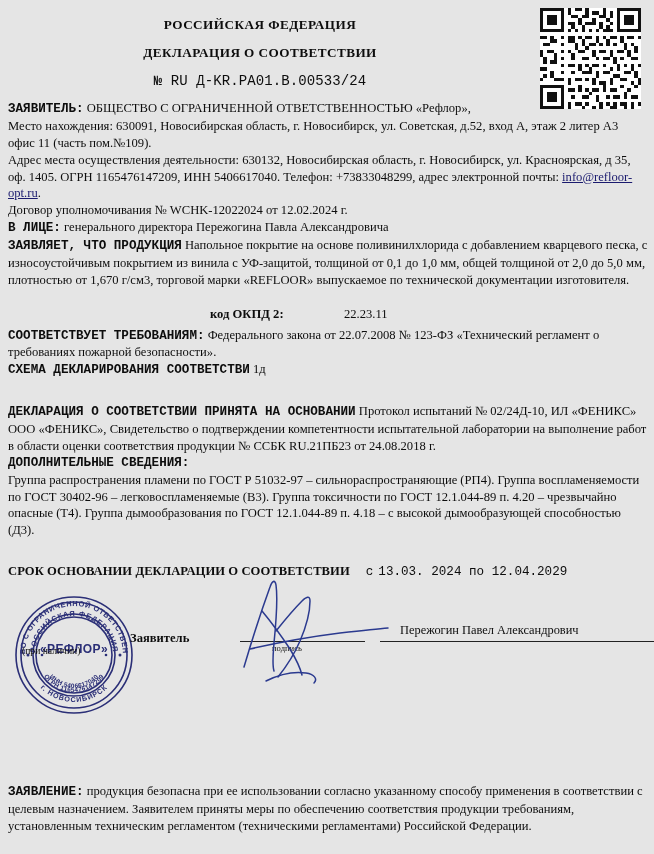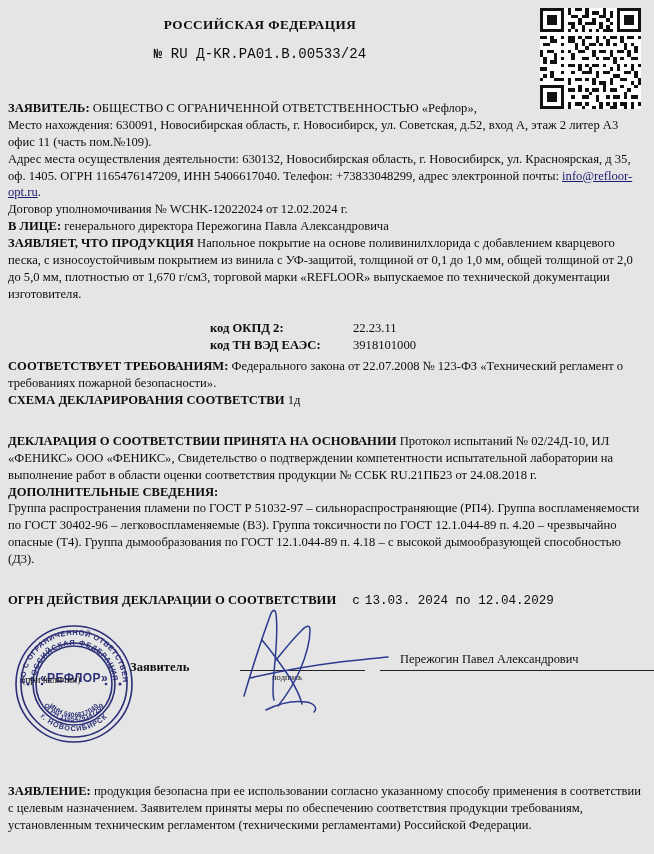--- a/index.html
+++ b/index.html
@@ -55,37 +55,36 @@
   .doc-body {
     position: absolute;
     left: 8px;
     top: 100px;
     width: 640px;
     font-size: 12.6px;
     line-height: 1.34;
     text-align: left;
   }
   .para { margin: 0 0 0 0; }
-  .b { font-weight: bold; }
+  .b { font-weight: bold; font-family: Liberation Mono, monospace; }
   .email-link {
     text-decoration: underline;
     color: #1a1a6e;
   }
 
   
   .codes {
     margin-top: 17px;
     margin-bottom: 3px;
     padding-left: 202px;
   }
   .code-row {
     display: flex;
     line-height: 1.42;
     font-size: 12.6px;
-    gap: 9px;
   }
   .code-label {
     font-weight: bold;
     width: 134px;
     flex: 0 0 134px;
   }
   .code-value { flex: 1 1 auto; }
   .gap-lg { height: 24px; }
 
   
@@ -185,20 +184,21 @@
     line-height: 1.34;
   }
 </style>
 </head>
 <body>
 
 <div id="page">
 
   <div class="header-block">
     <div class="title-line t1">РОССИЙСКАЯ ФЕДЕРАЦИЯ</div>
+    <div class="title-line t2">ДЕКЛАРАЦИЯ О СООТВЕТСТВИИ</div>
     <div class="reg-number">
       <span class="num-sign">№</span>
       <span>RU Д-KR.РА01.В.00533/24</span>
     </div>
   </div>
 
   <div class="qr-wrap">
     <svg viewBox="0 0 29 29" shape-rendering="crispEdges" aria-hidden="true">
       <rect width="29" height="29" fill="#ffffff"></rect>
       <g fill="#111111">
@@ -384,24 +384,20 @@
 
     <div class="para">
       <span class="b">ЗАЯВЛЯЕТ, ЧТО ПРОДУКЦИЯ</span><span> Напольное покрытие на основе поливинилхлорида с добавлением кварцевого песка, с износоустойчивым покрытием из винила с УФ-защитой, толщиной от 0,1 до 1,0 мм, общей толщиной от 2,0 до 5,0 мм, плотностью от 1,670 г/см3, торговой марки «REFLOOR» выпускаемое по технической документации изготовителя.</span>
     </div>
 
     <div class="codes">
       <div class="code-row">
         <span class="code-label">код ОКПД 2:</span>
         <span class="code-value">22.23.11</span>
       </div>
-      <div class="code-row">
-        <span class="code-label">код ТН ВЭД ЕАЭС:</span>
-        <span class="code-value">3918101000</span>
-      </div>
     </div>
 
     <div class="para">
       <span class="b">СООТВЕТСТВУЕТ ТРЕБОВАНИЯМ:</span><span> Федерального закона от 22.07.2008 № 123-ФЗ «Технический регламент о требованиях пожарной безопасности».</span>
     </div>
 
     <div class="para">
       <span class="b">СХЕМА ДЕКЛАРИРОВАНИЯ СООТВЕТСТВИ</span>
       <span>1д</span>
     </div>
@@ -411,21 +407,21 @@
     <div class="para">
       <span class="b">ДЕКЛАРАЦИЯ О СООТВЕТСТВИИ ПРИНЯТА НА ОСНОВАНИИ</span><span> Протокол испытаний № 02/24Д-10, ИЛ «ФЕНИКС» ООО «ФЕНИКС», Свидетельство о подтверждении компетентности испытательной лаборатории на выполнение работ в области оценки соответствия продукции № ССБК RU.21ПБ23 от 24.08.2018 г.</span>
     </div>
 
     <div class="para b">ДОПОЛНИТЕЛЬНЫЕ СВЕДЕНИЯ:</div>
     <div class="para">Группа распространения пламени по ГОСТ Р 51032-97 – сильнораспространяющие (РП4). Группа воспламеняемости по ГОСТ 30402-96 – легковоспламеняемые (В3). Группа токсичности по ГОСТ 12.1.044-89 п. 4.20 – чрезвычайно опасные (Т4). Группа дымообразования по ГОСТ 12.1.044-89 п. 4.18 – с высокой дымообразующей способностью (Д3).</div>
 
     <div class="gap-lg"></div>
 
     <div class="validity-row">
-      <span class="validity-label">ОГРН ДЕЙСТВИЯ ДЕКЛАРАЦИИ О СООТВЕТСТВИИ</span>
+      <span class="validity-label">СРОК ОСНОВАНИИ ДЕКЛАРАЦИИ О СООТВЕТСТВИИ</span>
       <span class="validity-dates">
         <span class="from-word">с</span><span>13.03. 2024</span>
         <span>по</span>
         <span>12.04.2029</span>
       </span>
     </div>
 
     <div class="sig-zone">
 
       <div class="stamp">

